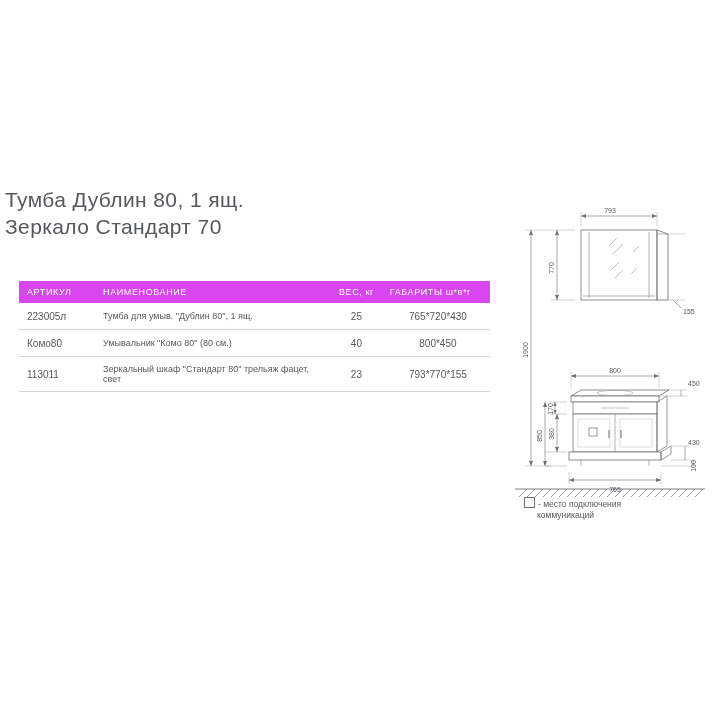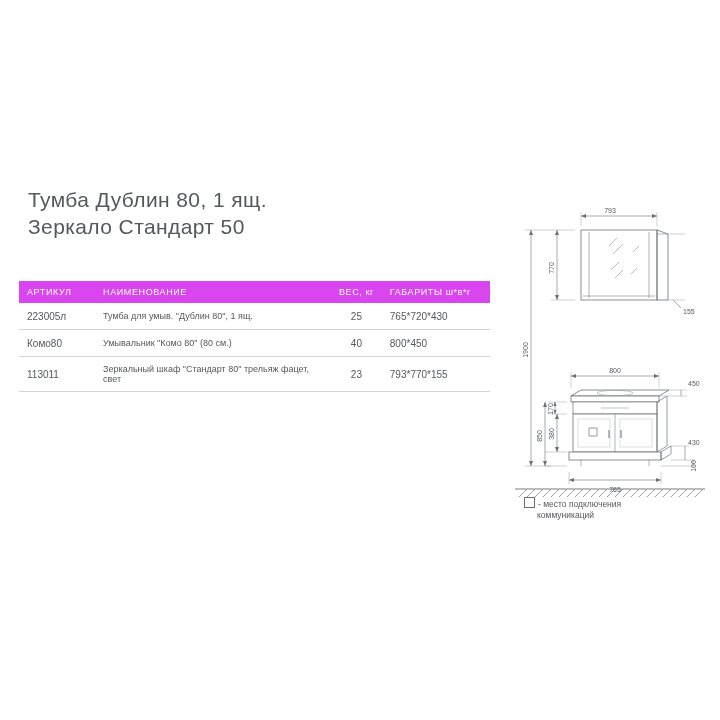--- a/index.html
+++ b/index.html
@@ -15,21 +15,21 @@
   }
   #page {
     position: relative;
     width: 720px;
     height: 720px;
   }
 
   
   #title-block {
     position: absolute;
-    left: 28px;
+    left: 5px;
     top: 186px;
     width: 480px;
   }
   .title-line {
     font-size: 21px;
     color: #55585c;
     letter-spacing: 0.4px;
     line-height: 27px;
     white-space: nowrap;
   }
@@ -59,21 +59,21 @@
   #spec-table tbody td {
     font-size: 10px;
     color: #55585c;
     border-bottom: 1px solid #d2d4d6;
     padding: 7px 0 7px 0;
     height: 12px;
   }
   #spec-table tbody td.c-art { padding-left: 8px; }
   #spec-table tbody td.c-name { padding-left: 6px; font-size: 9px;}
   #spec-table tbody td.c-weight { text-align: center; }
-  #spec-table tbody td.c-dim { text-align: left; padding-right: 4px; }
+  #spec-table tbody td.c-dim { text-align: center; padding-right: 4px; }
 
   
   #drawing {
     position: absolute;
     left: 505px;
     top: 200px;
     width: 205px;
     height: 320px;
   }
   #drawing svg { display: block; }
@@ -98,21 +98,21 @@
   }
   #legend .l2 { display: block; margin-left: 13px; }
 </style>
 </head>
 <body>
 
 <div id="page">
 
   <div id="title-block">
     <div class="title-line">Тумба Дублин 80, 1 ящ.</div>
-    <div class="title-line">Зеркало Стандарт 50</div>
+    <div class="title-line">Зеркало Стандарт 70</div>
   </div>
 
   <table id="spec-table">
     <thead>
       <tr>
         <th class="c-art">АРТИКУЛ</th>
         <th class="c-name">НАИМЕНОВАНИЕ</th>
         <th class="c-weight">ВЕС, кг</th>
         <th class="c-dim">ГАБАРИТЫ ш*в*г</th>
       </tr>

